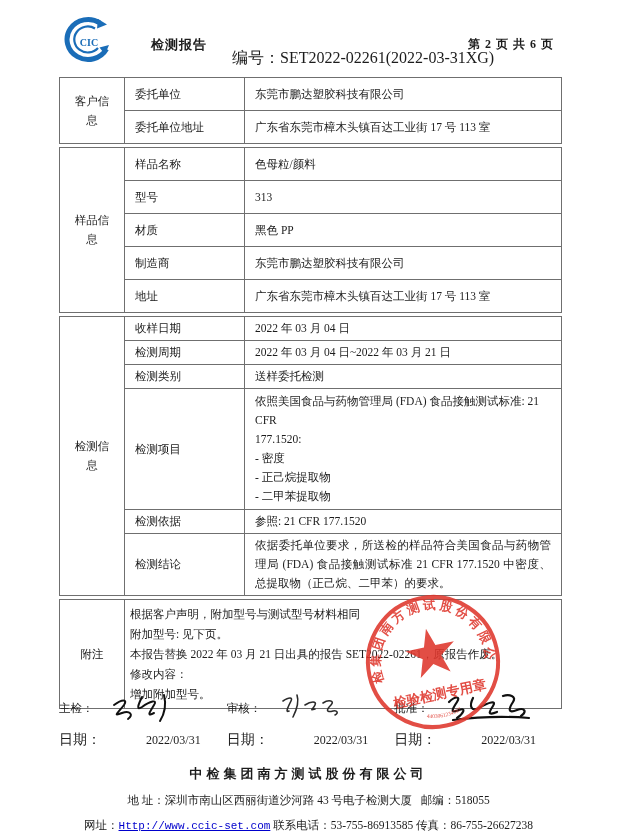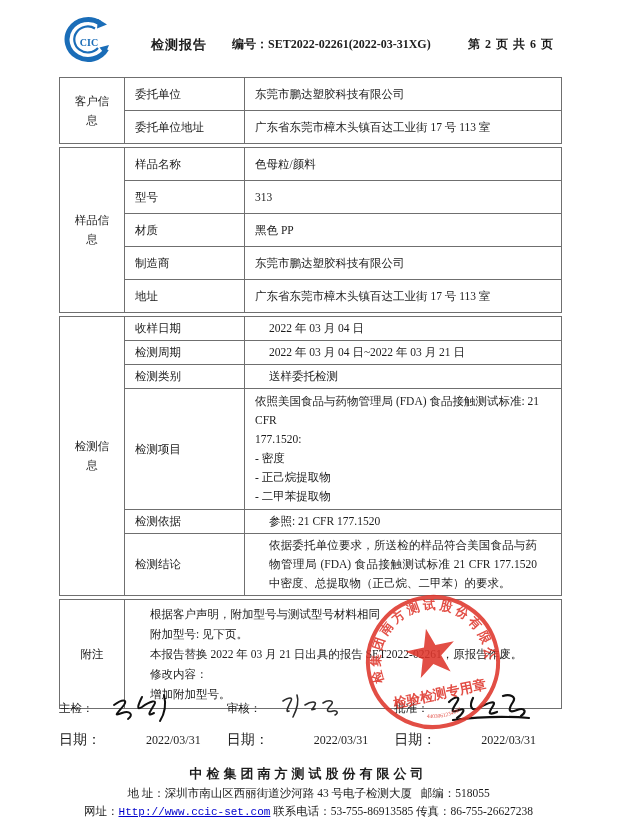--- a/index.html
+++ b/index.html
@@ -6,56 +6,56 @@
   body{
     width:617px;height:840px;position:relative;overflow:hidden;
     font-family:"Liberation Serif","DejaVu Serif",serif;
     color:#1c1c1c;font-size:11.5px;
   }
   .page{position:absolute;inset:0;}
 
   
   .hdr-logo{position:absolute;left:62px;top:16px;width:54px;height:52px;}
   .hdr-title{position:absolute;left:151px;top:36px;font-weight:bold;font-size:13px;letter-spacing:1px;text-align:right;}
-  .hdr-no{position:absolute;left:232px;top:36px;font-weight:bold;font-size:12px;}
+  .hdr-no{position:absolute;left:232px;top:48px;font-weight:normal;font-size:16px;}
   .hdr-page{position:absolute;left:468px;top:36px;font-weight:bold;font-size:12px;letter-spacing:1px;}
 
   
   .tables{position:absolute;left:59px;top:77px;width:503px;}
   table.sec{border-collapse:collapse;width:503px;table-layout:fixed;margin-bottom:3px;}
   table.sec td{border:1px solid #6f6f6f;vertical-align:middle;}
   td.c1{width:44px;text-align:center;line-height:19px;padding:2px 10px;}
   td.c2{width:99px;padding:6px 10px;line-height:20px;}
   td.c3{padding:6px 10px;line-height:20px;}
   .t3 td.c2{padding:2px 10px;line-height:19px;}
-  .t3 td.c3{padding:2px 24px;line-height:19px;}
+  .t3 td.c3{padding:2px 10px;line-height:19px;}
   .t3 td.multiline{padding:3px 10px;}
   .t3 .vline{line-height:19px;}
   .just{text-align:justify;}
   td.notes-c1{width:44px;text-align:center;padding:2px 10px;}
-  td.notes-c3{padding:4px 25px;line-height:20px;margin-left:28px;}
+  td.notes-c3{padding:4px 5px;line-height:20px;margin-left:28px;}
 
   
   .sig-row{position:absolute;left:59px;top:690px;width:503px;display:flex;}
   .sig-col{flex:1;display:flex;align-items:center;}
   .sig-label{font-size:11.5px;white-space:nowrap;}
   .sig-img{margin-left:14px;}
   .date-row{position:absolute;left:59px;top:731px;width:503px;display:flex;}
   .date-col{flex:1;display:flex;align-items:center;}
   .date-label{font-size:14px;}
   .date-val{margin-left:45px;font-size:12px;}
 
   
   .seal{position:absolute;left:362px;top:591px;width:142px;height:142px;
         transform:rotate(-12deg);opacity:.88;pointer-events:none;}
 
   
   .footer{position:absolute;left:0;top:765px;width:617px;text-align:center;}
   .f-company{font-weight:bold;font-size:13px;letter-spacing:4px;}
-  .f-line{font-size:11.5px;margin-top:3px;}
+  .f-line{font-size:11.5px;margin-top:10px;}
   .f-link{color:#0000cc;text-decoration:underline;font-family:"Liberation Mono","DejaVu Sans Mono",monospace;font-size:11px;}
 </style>
 </head>
 <body>
 
 <div class="page">
 
   <svg class="hdr-logo" viewBox="0 0 54 52">
     <g stroke="#1a6db8" fill="none">
       <path d="M 38,7 A 21,20 0 1 0 44.5,33" stroke-width="5"></path>

